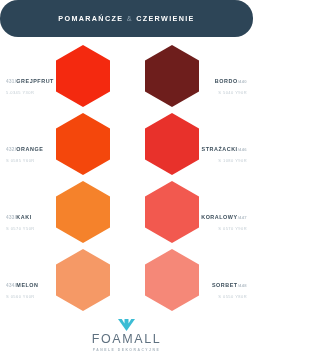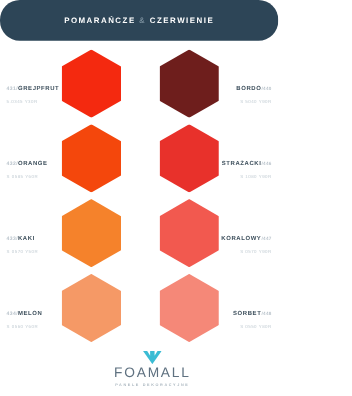--- a/index.html
+++ b/index.html
@@ -112,21 +112,21 @@
   .lbl-sub {
     font-size: 4px;
     letter-spacing: 0.45px;
     color: #c2ccd3;
     margin-top: 1.5px;
   }
 
   
   .footer {
     position: absolute;
-    left: 12px;
+    left: 0;
     bottom: 0;
     width: 253px;
     height: 45px;
     display: flex;
     flex-direction: column;
     align-items: center;
     justify-content: flex-start;
     padding-top: 4px;
     box-sizing: border-box;
   }

